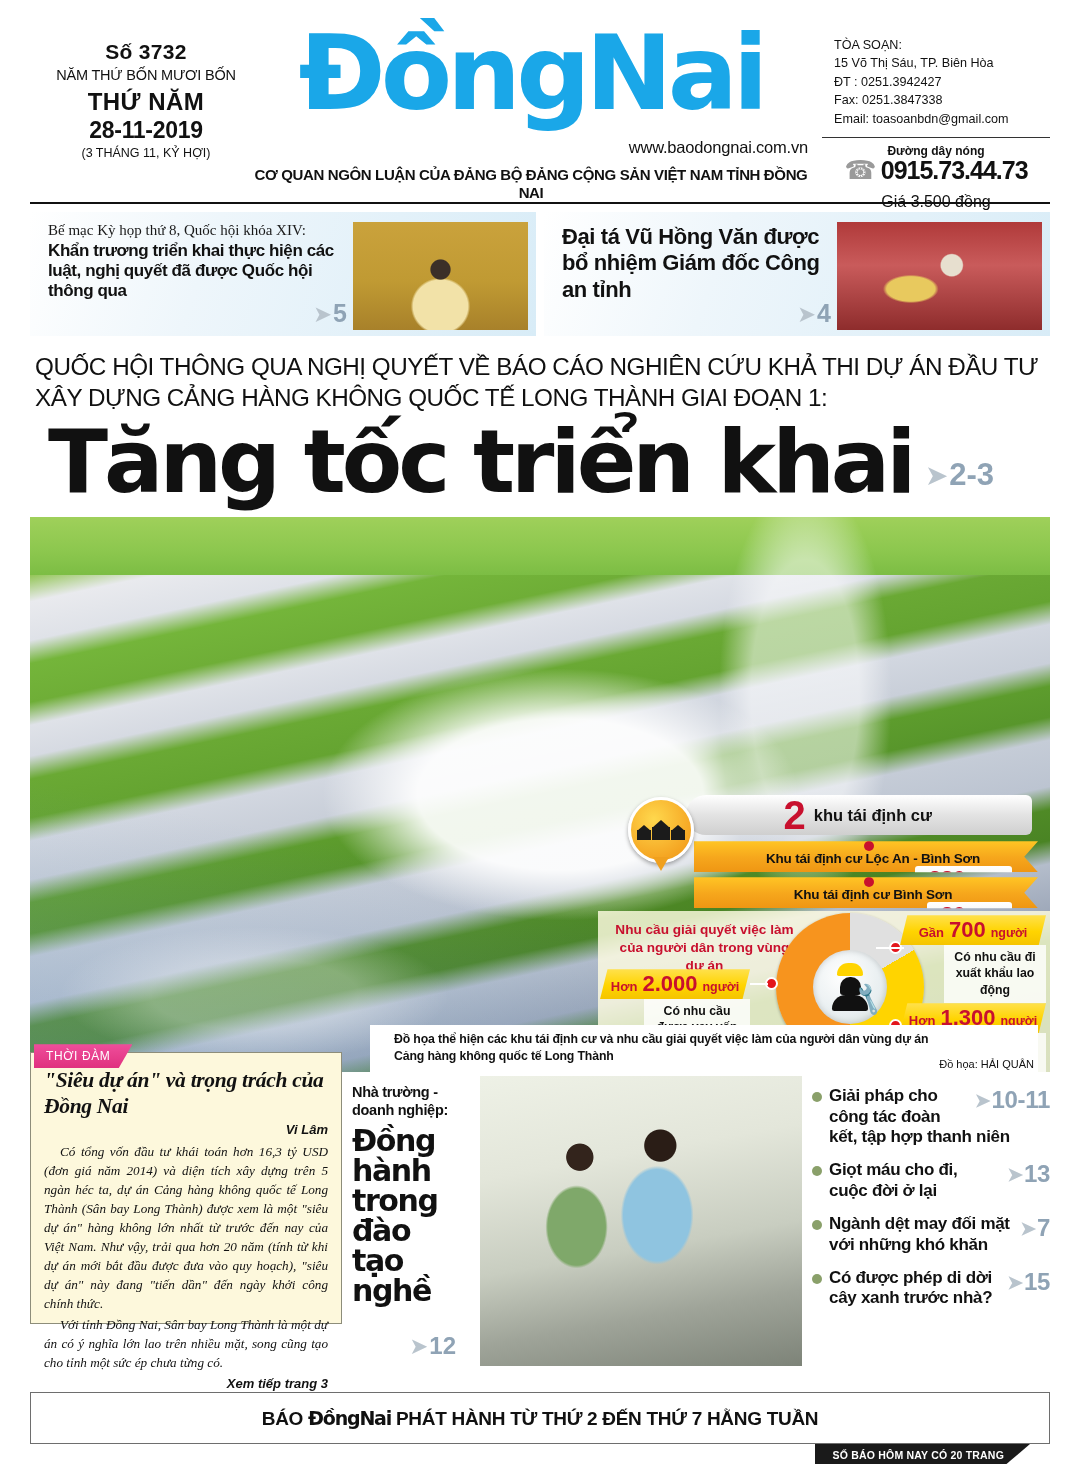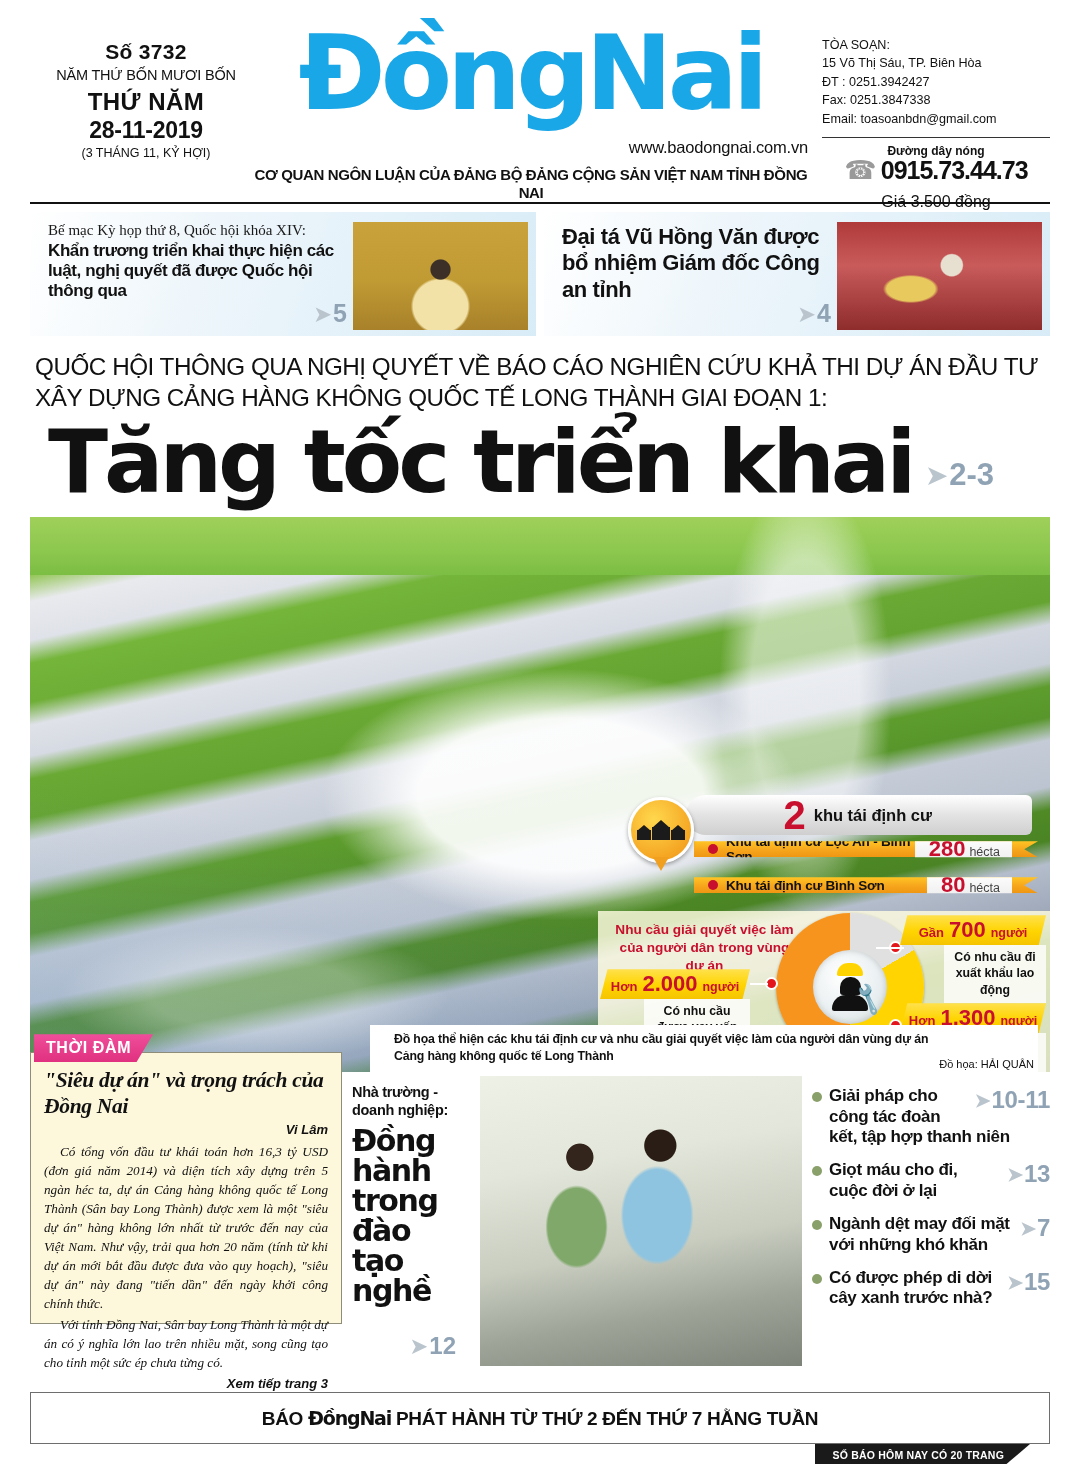--- a/index.html
+++ b/index.html
@@ -32,21 +32,21 @@
   .logo-url {
     position:absolute; right:14px; top:112px;
     font-size:16.5px; color:#111; letter-spacing:-.2px;
   }
   .mh-tagline {
     margin-top:40px; font-size:15.5px; font-weight:bold;
     letter-spacing:-.4px; transform:scaleX(.97);
   }
 
   .mh-right { width:228px; padding-top:10px; }
-  .mh-addr { font-size:12.6px; line-height:1.46; }
+  .mh-addr { font-size:12.6px; line-height:1.46;margin-left:12px; }
   .mh-sep { border-top:1.5px solid #333; margin:9px 0 6px; }
   .mh-hot { text-align:center; }
   .mh-hot-label { font-size:12px; font-weight:bold; }
   .mh-hot-row { display:flex; align-items:center; justify-content:center; gap:4px; margin-top:-2px; }
   .phone-icon { color:#9a9a9a; font-size:26px; line-height:1; }
   .mh-hot-num { font-size:25px; font-weight:bold; letter-spacing:-1px; }
   .mh-price { text-align:center; font-size:16px; margin-top:8px; }
 
   .rule-thick { border-top:2.5px solid #111; margin:6px 0 0; }
 
@@ -154,24 +154,25 @@
     position:absolute; left:88px; top:6px; right:18px; height:40px;
     background:linear-gradient(180deg,#ffffff 0%,#e3e3e3 50%,#cfcfcf 100%);
     border-radius:20px 6px 6px 20px;
     display:flex; align-items:center; justify-content:flex-end; gap:8px;
     padding-right:100px;
   }
   .pill-head .big2 { font-size:40px; font-weight:bold; color:#c8102e; line-height:1; }
   .pill-head .lbl { font-size:16.5px; font-weight:bold; color:#111; }
 
   .bar {
-    position:absolute; left:96px; right:12px; height:16px;
+    position:absolute; left:96px; right:12px; height:31px;
     background:linear-gradient(180deg,#ffc524 0%,#f6a61c 55%,#ef9613 100%);
     display:flex; align-items:center; padding-left:14px;
     clip-path:polygon(0 0, 100% 0, 96% 50%, 100% 100%, 0 100%);
+    flex-direction:column;
   }
   .bar.b1 { top:52px; }
   .bar.b2 { top:88px; }
   .bar-dot { width:10px; height:10px; border-radius:50%; background:#c8102e; margin-right:8px; flex:none; }
   .bar-lbl { font-size:13.5px; font-weight:bold; color:#111; letter-spacing:-.2px; }
   .bar-val {
     margin-left:auto; margin-right:26px; display:flex; align-items:baseline; gap:4px;
     background:linear-gradient(180deg,#ffffff 0%,#ededed 100%);
     padding:2px 12px 2px 14px; border-radius:3px;
   }
@@ -228,23 +229,23 @@
     background:#fff; padding:6px 4px 0 24px; display:flex; align-items:flex-start;
   }
   .cap-txt { font-size:12.3px; font-weight:bold; line-height:1.33; letter-spacing:-.15px; flex:1; }
   .cap-credit { font-size:11px; align-self:flex-end; padding-bottom:3px; white-space:nowrap; }
 
   
   .bottom { display:flex; gap:10px; margin-top:4px; height:290px; }
 
   .opinion { width:312px; position:relative; margin-top:-42px; }
   .op-badge {
-    position:absolute; left:4px; top:0; z-index:4;
+    position:absolute; left:4px; top:10px; z-index:4;
     background:linear-gradient(180deg,#ef4e9b 0%,#e0317f 100%);
-    color:#fff; font-size:16px; font-weight:bold; letter-spacing:.6px;
+    color:#fff; font-size:12px; font-weight:normal; letter-spacing:.6px;
     padding:5px 22px 5px 12px; clip-path:polygon(0 0, 100% 0, 86% 100%, 0 100%);
   }
   .op-box {
     margin-top:18px; background:#fdf8dc; border:1.4px solid #8d8d7a;
     padding:14px 13px 10px; height:272px;
   }
   .op-title {
     font-family:"Liberation Serif", serif; font-style:italic; font-weight:bold;
     font-size:21.5px; line-height:1.22; letter-spacing:-.3px;
   }

